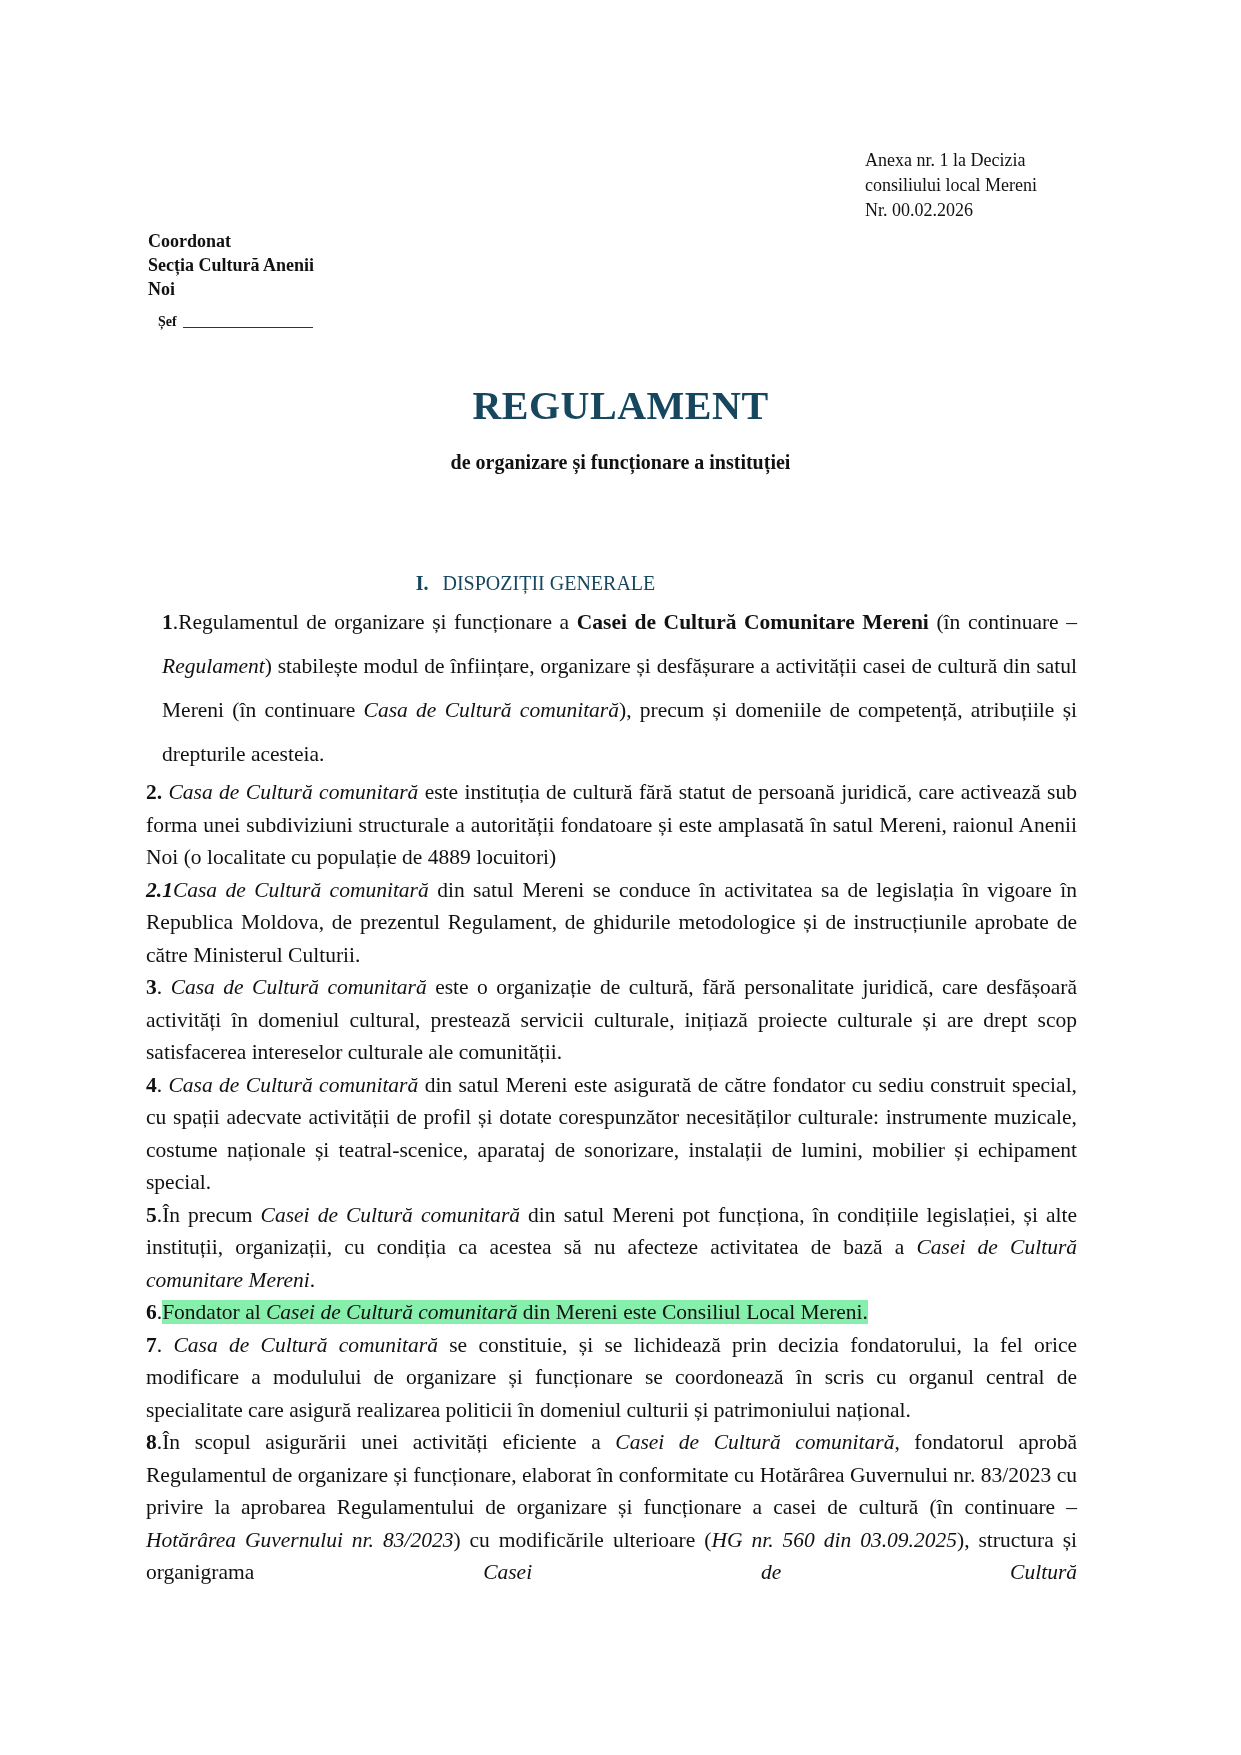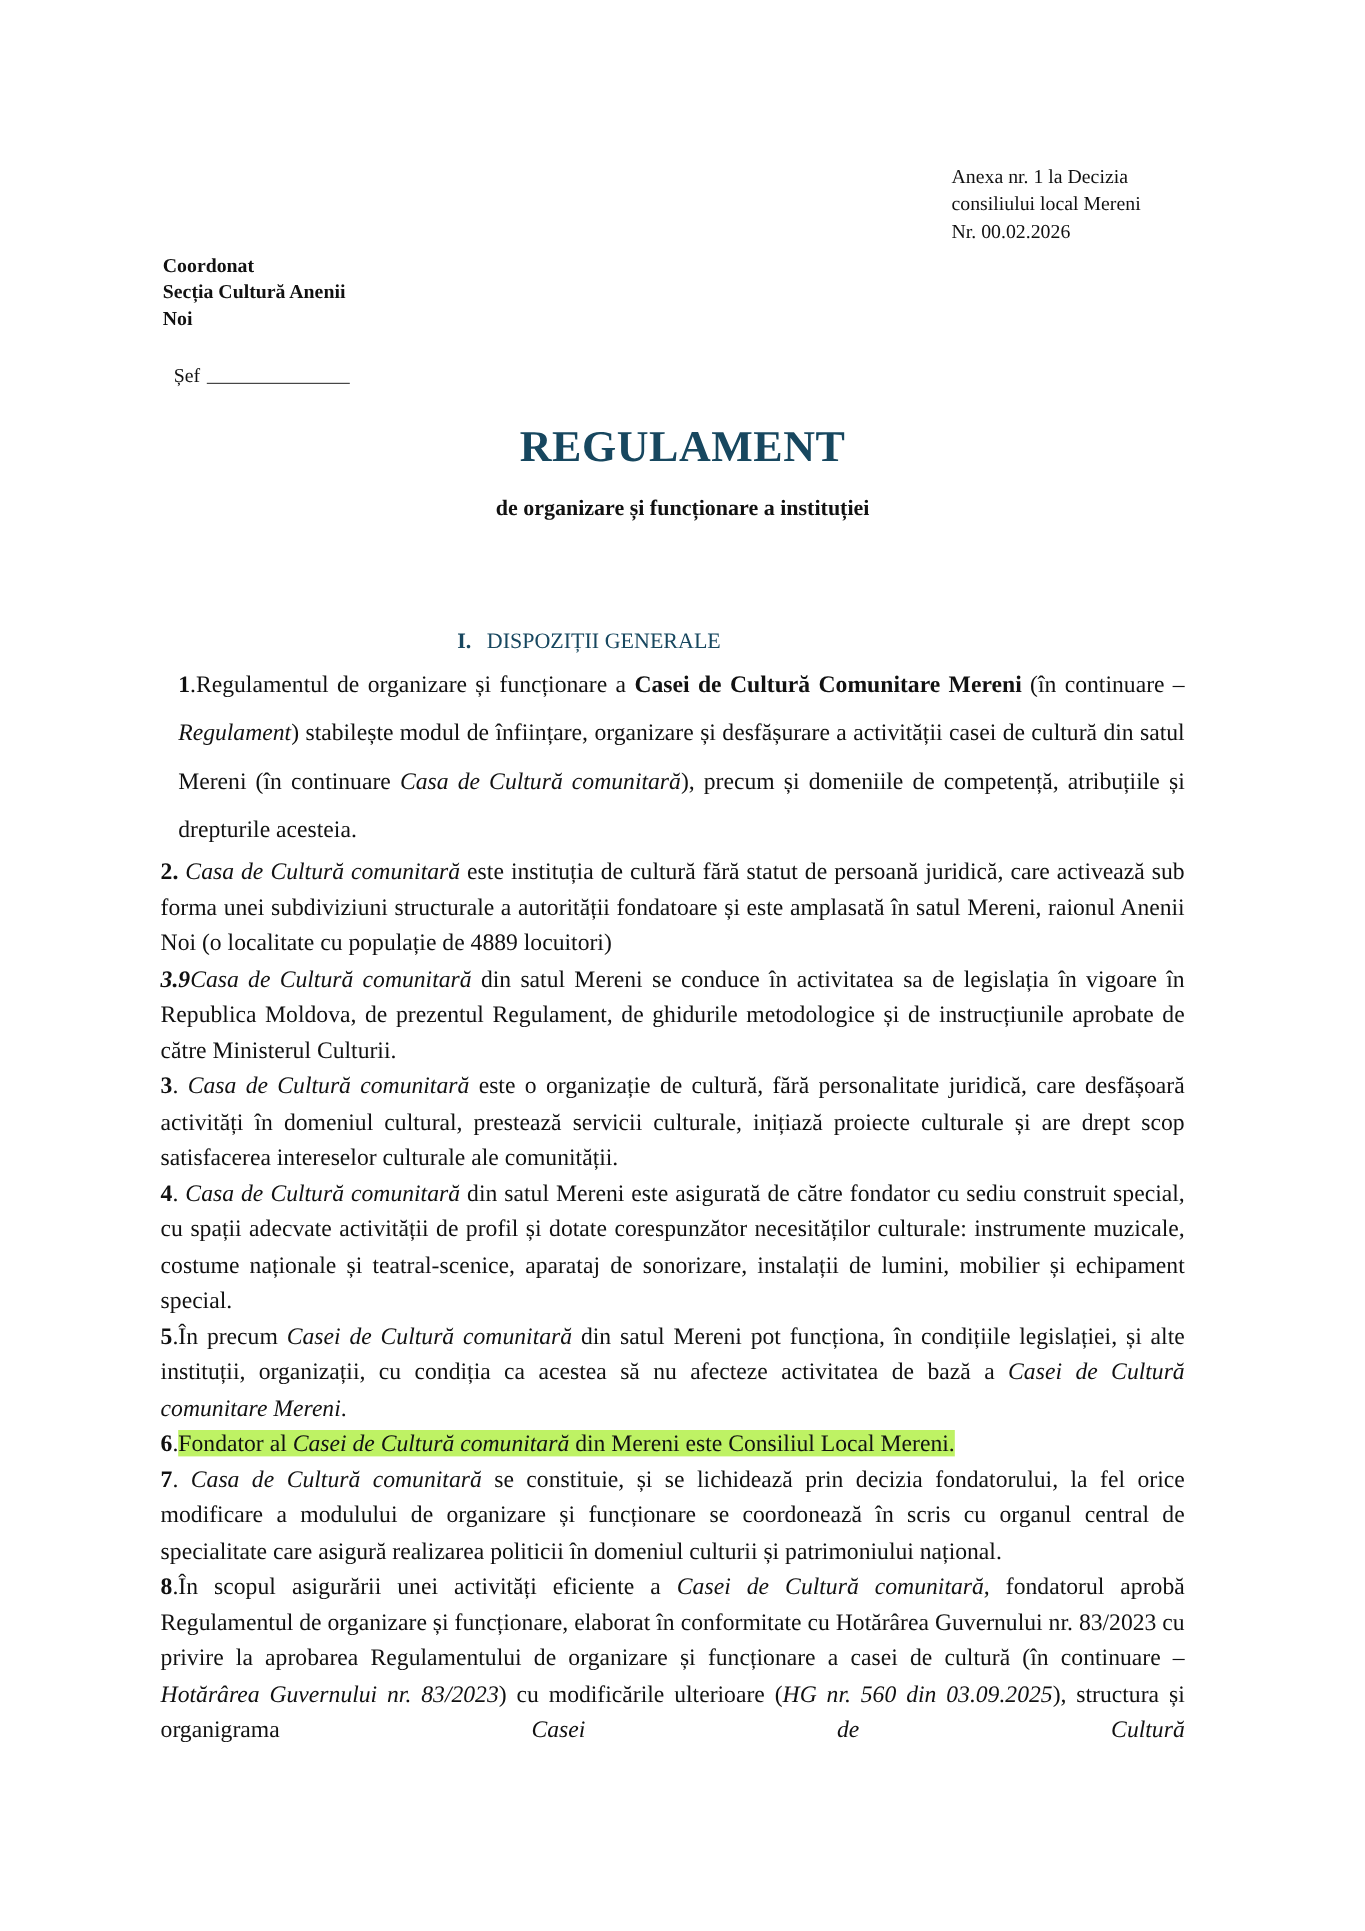--- a/index.html
+++ b/index.html
@@ -1,35 +1,35 @@
 <!DOCTYPE html>
 <html><head>
 <meta charset="utf-8">
 <style>
   html, body { margin: 0; padding: 0; background: #ffffff; }
   body { width: 1241px; height: 1755px; position: relative; overflow: hidden;
          font-family: "Liberation Serif", "DejaVu Serif", serif; color: #111; }
   .annex { position: absolute; left: 865px; top: 148px; font-size: 18px; line-height: 25px; }
   .annex div { white-space: nowrap; }
   .coord { position: absolute; left: 148px; top: 229px; font-size: 18px; line-height: 24px; font-weight: bold; }
-  .sef { position: absolute; left: 158px; top: 331px; font-size: 18px; font-weight: normal; }
+  .sef { position: absolute; left: 158px; top: 314px; font-size: 14px; font-weight: bold; }
   .sef .line { display: inline-block; width: 130px; border-bottom: 1.5px solid #333; margin-left: 6px; vertical-align: -2px; }
   .title { position: absolute; left: 0; width: 1241px; top: 382px; text-align: center;
            font-size: 40px; font-weight: bold; color: #17475f; letter-spacing: 0.5px; }
   .subtitle { position: absolute; left: 0; width: 1241px; top: 449px; text-align: center;
               font-size: 20px; line-height: 26px; font-weight: bold; }
   .section { position: absolute; left: 0; width: 1071px; top: 572px; text-align: center;
              font-size: 20px; color: #17475f; }
   .section .num { font-weight: bold; margin-right: 14px; }
   .body { position: absolute; left: 162px; width: 915px; top: 600px; font-size: 21.5px; line-height: 32.5px;
           text-align: justify; font-stretch: condensed; }
   .body p { margin: 0; }
   .body p.first { text-indent: 0; line-height: 44px; }
   .body b.n { font-weight: bold; }
-  .hl { background: #bef264; }
+  .hl { background: #86efac; }
 </style>
 </head>
 <body>
 
 <div class="annex">
   <div>Anexa nr. 1 la Decizia</div>
   <div>consiliului local Mereni</div>
   <div>Nr. 00.02.2026</div>
 </div>
 
@@ -51,21 +51,21 @@
 
 <div class="section">
   <span class="num">I.</span><span>DISPOZIȚII GENERALE</span>
 </div>
 
 <div class="body">
   <p class="first" style="padding-left:0;"><b class="n">1</b><span>.Regulamentul de organizare și funcționare a </span><b>Casei de Cultură Comunitare Mereni</b><span> (în continuare – </span><i>Regulament</i><span>) stabilește modul de înființare, organizare și desfășurare a activității casei de cultură din satul Mereni (în continuare </span><i>Casa de Cultură comunitară</i><span>), precum și domeniile de competență, atribuțiile și drepturile acesteia.</span></p>
 
   <p style="margin-left:-16px;"><b class="n">2.</b><i> Casa de Cultură comunitară</i><span> este instituția de cultură fără statut de persoană juridică, care activează sub forma unei subdiviziuni structurale a autorității fondatoare și este amplasată în satul Mereni, raionul Anenii Noi (o localitate cu populație de 4889 locuitori)</span></p>
 
-  <p style="margin-left:-16px;"><b class="n"><i>3.9</i></b><i>Casa de Cultură comunitară</i><span> din satul Mereni se conduce în activitatea sa de legislația în vigoare în Republica Moldova, de prezentul Regulament, de ghidurile metodologice și de instrucțiunile aprobate de către Ministerul Culturii.</span></p>
+  <p style="margin-left:-16px;"><b class="n"><i>2.1</i></b><i>Casa de Cultură comunitară</i><span> din satul Mereni se conduce în activitatea sa de legislația în vigoare în Republica Moldova, de prezentul Regulament, de ghidurile metodologice și de instrucțiunile aprobate de către Ministerul Culturii.</span></p>
 
   <p style="margin-left:-16px;"><b class="n">3</b><span>. </span><i>Casa de Cultură comunitară</i><span> este o organizație de cultură, fără personalitate juridică, care desfășoară activități în domeniul cultural, prestează servicii culturale, inițiază proiecte culturale și are drept scop satisfacerea intereselor culturale ale comunității.</span></p>
 
   <p style="margin-left:-16px;"><b class="n">4</b><span>. </span><i>Casa de Cultură comunitară</i><span> din satul Mereni este asigurată de către fondator cu sediu construit special, cu spații adecvate activității de profil și dotate corespunzător necesităților culturale: instrumente muzicale, costume naționale și teatral-scenice, aparataj de sonorizare, instalații de lumini, mobilier și echipament special.</span></p>
 
   <p style="margin-left:-16px;"><b class="n">5</b><span>.În precum </span><i>Casei de Cultură comunitară</i><span> din satul Mereni pot funcționa, în condițiile legislației, și alte instituții, organizații, cu condiția ca acestea să nu afecteze activitatea de bază a </span><i>Casei de Cultură comunitare Mereni</i><span>.</span></p>
 
   <p style="margin-left:-16px;"><b class="n">6</b><span>.</span><span class="hl"><span>Fondator al </span><i>Casei de Cultură comunitară</i><span> din Mereni este Consiliul Local Mereni.</span></span></p>
 
   <p style="margin-left:-16px;"><b class="n">7</b><span>. </span><i>Casa de Cultură comunitară</i><span> se constituie, și se lichidează prin decizia fondatorului, la fel orice modificare a modulului de organizare și funcționare se coordonează în scris cu organul central de specialitate care asigură realizarea politicii în domeniul culturii și patrimoniului național.</span></p>

